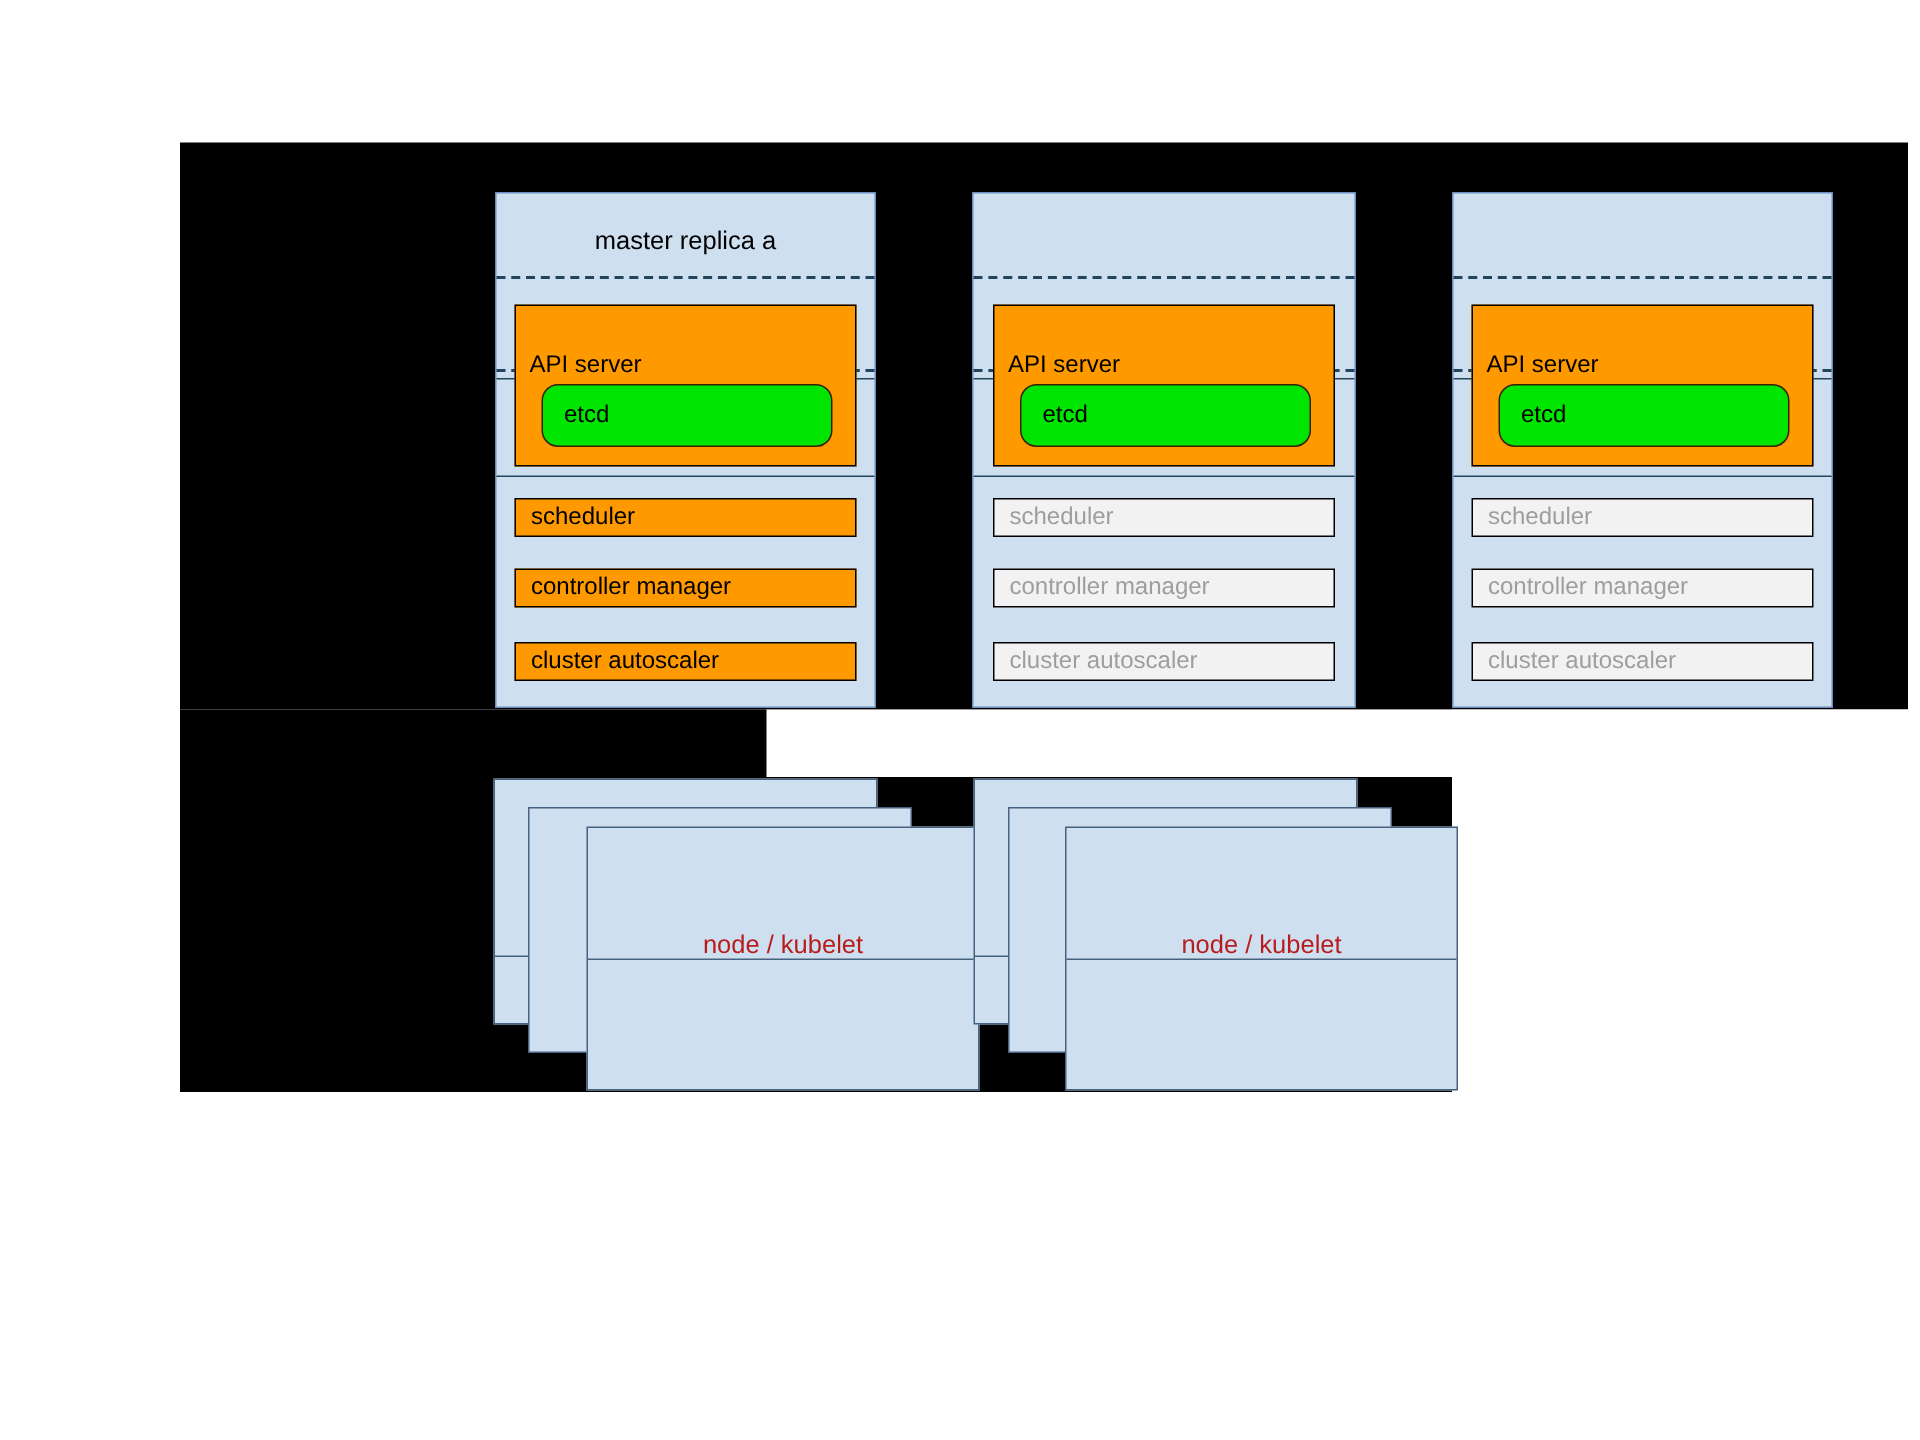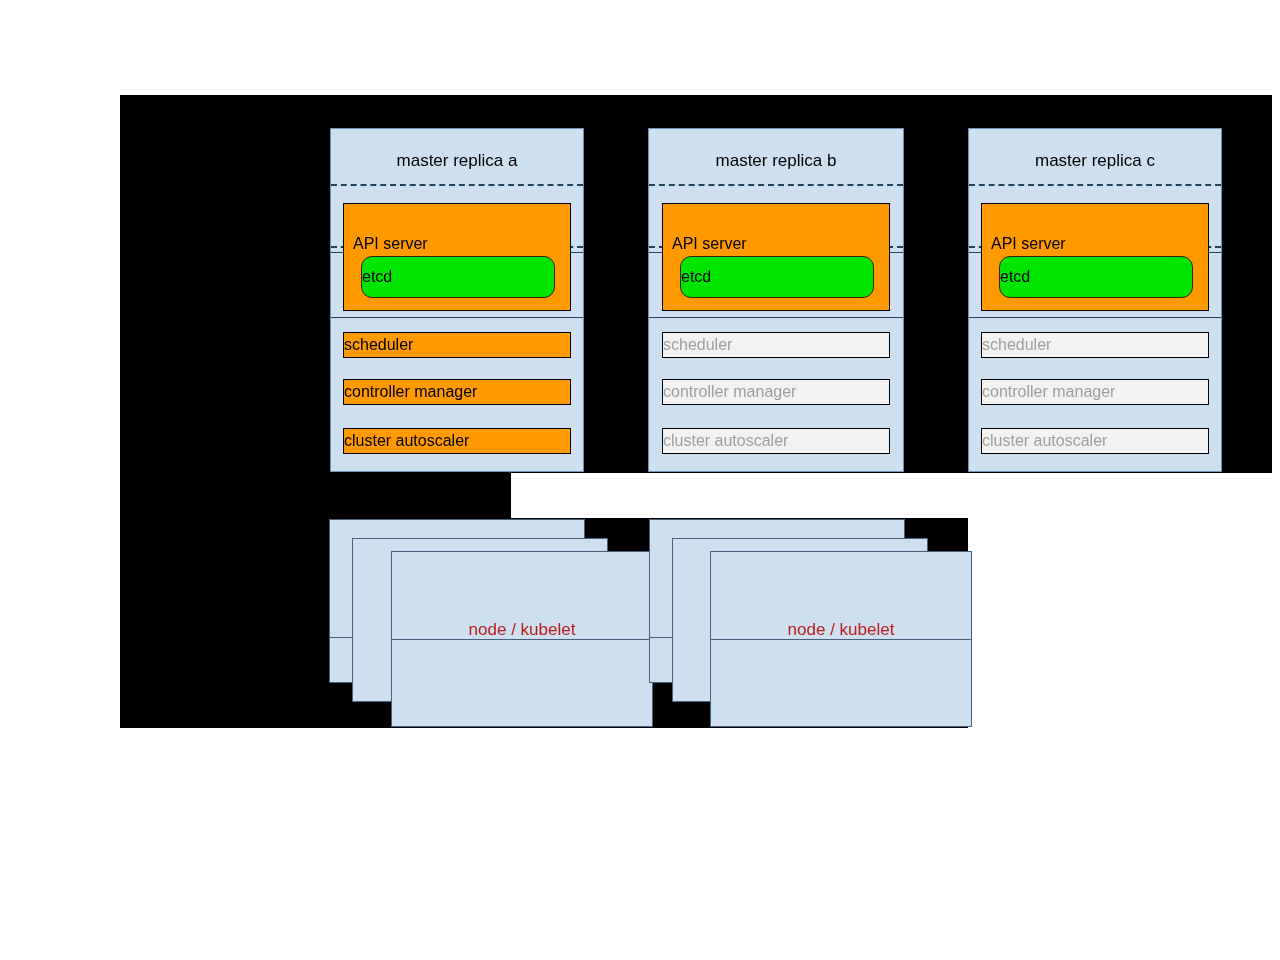--- a/index.html
+++ b/index.html
@@ -56,21 +56,21 @@
   }
 
   
   .comp {
     position: absolute;
     box-sizing: border-box;
     border: 1px solid #000000;
     display: flex;
     align-items: center;
     font-size: 16px;
-    padding-left: 0;
+    padding-left: 10px;
   }
   .comp.active {
     background: #ff9900;
     color: #000000;
   }
   .comp.inactive {
     background: #f2f2f2;
     color: #9e9e9e;
   }
 
@@ -91,20 +91,21 @@
   }
 
   .etcd {
     position: absolute;
     box-sizing: border-box;
     background: #00e500;
     border: 1px solid #3a2000;
     border-radius: 11px;
     display: flex;
     align-items: center;
+    padding-left: 14px;
     font-size: 16px;
     color: #000000;
   }
 
   
   .nodecard {
     position: absolute;
     box-sizing: border-box;
     background: #cedff0;
     border: 1px solid #46627f;
@@ -142,36 +143,34 @@
   </div>
   <div class="apiblock" style="left:343px; top:203px; width:228px; height:108px;">
     <div class="apiblock-label">API server</div>
   </div>
   <div class="etcd" style="left:361px; top:256px; width:194px; height:42px;">etcd</div>
   <div class="comp active" style="left:343px; top:332px; width:228px; height:26px;">scheduler</div>
   <div class="comp active" style="left:343px; top:379px; width:228px; height:26px;">controller manager</div>
   <div class="comp active" style="left:343px; top:428px; width:228px; height:26px;">cluster autoscaler</div>
 
   <div class="replica" style="left:648px; top:128px; width:256px; height:344px;">
-    <div class="replica-title">master replica b</div>
     <div class="dash-line" style="top:55px;"></div>
     <div class="dash-line" style="top:117px;"></div>
     <div class="solid-line" style="top:123px;"></div>
     <div class="solid-line" style="top:188px;"></div>
   </div>
   <div class="apiblock" style="left:662px; top:203px; width:228px; height:108px;">
     <div class="apiblock-label">API server</div>
   </div>
   <div class="etcd" style="left:680px; top:256px; width:194px; height:42px;">etcd</div>
   <div class="comp inactive" style="left:662px; top:332px; width:228px; height:26px;">scheduler</div>
   <div class="comp inactive" style="left:662px; top:379px; width:228px; height:26px;">controller manager</div>
   <div class="comp inactive" style="left:662px; top:428px; width:228px; height:26px;">cluster autoscaler</div>
 
   <div class="replica" style="left:968px; top:128px; width:254px; height:344px;">
-    <div class="replica-title">master replica c</div>
     <div class="dash-line" style="top:55px;"></div>
     <div class="dash-line" style="top:117px;"></div>
     <div class="solid-line" style="top:123px;"></div>
     <div class="solid-line" style="top:188px;"></div>
   </div>
   <div class="apiblock" style="left:981px; top:203px; width:228px; height:108px;">
     <div class="apiblock-label">API server</div>
   </div>
   <div class="etcd" style="left:999px; top:256px; width:194px; height:42px;">etcd</div>
   <div class="comp inactive" style="left:981px; top:332px; width:228px; height:26px;">scheduler</div>

